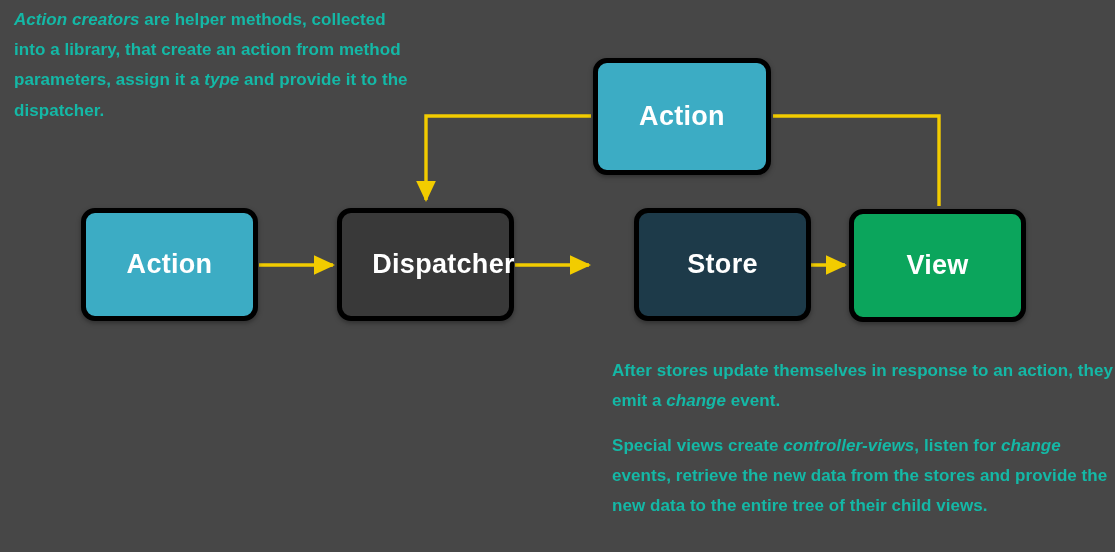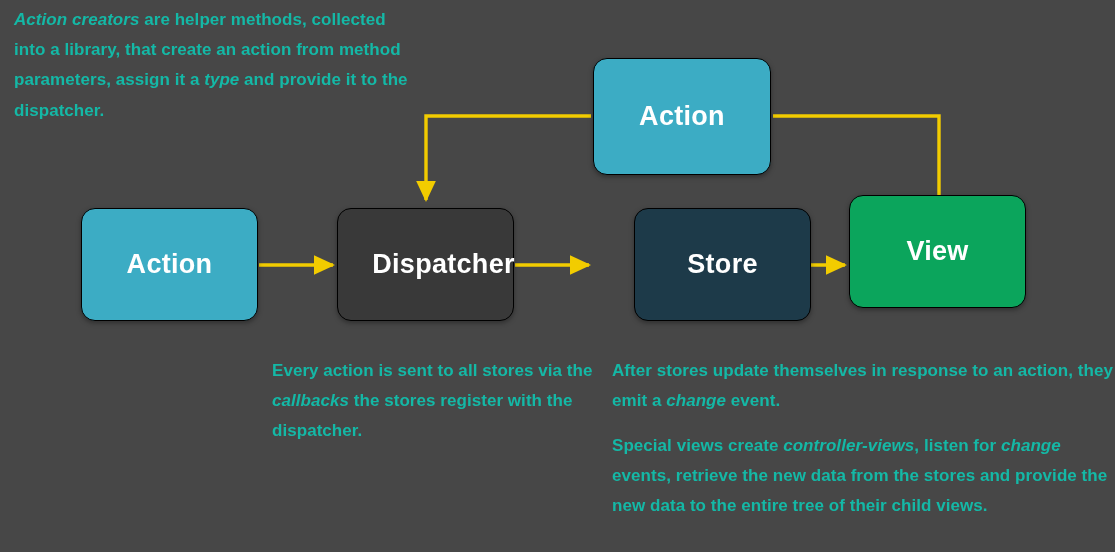--- a/index.html
+++ b/index.html
@@ -47,21 +47,21 @@
   #view-note {
     left: 612px;
     top: 431px;
     width: 512px;
   }
 
   
   .node {
     position: absolute;
     box-sizing: border-box;
-    border: 1px solid #000000;
+    border: 5px solid #000000;
     border-radius: 14px;
     display: flex;
     align-items: center;
     justify-content: center;
     color: #ffffff;
     font-size: 27px;
     font-weight: bold;
     letter-spacing: 0.3px;
     box-shadow: 0 2px 5px rgba(0,0,0,0.35);
     z-index: 4;
@@ -84,21 +84,21 @@
     background: #393939;
     padding-left: 36px;
   }
   #node-store {
     left: 593px; top: 208px;
     width: 177px; height: 113px;
     background: #1D3A49;
     margin-left: 41px;
   }
   #node-view {
-    left: 849px; top: 195px;
+    left: 849px; top: 209px;
     width: 177px; height: 113px;
     background: #0BA55C;
   }
 
   
   #connectors {
     position: absolute;
     left: 0; top: 0;
     width: 1115px;
     height: 552px;
@@ -155,21 +155,20 @@
   <div class="node" id="node-store">
     <span class="node-label">Store</span>
   </div>
 
   <div class="node" id="node-view">
     <span class="node-label">View</span>
   </div>
 
   <div class="para" id="intro-text"><em>Action creators</em><span> are helper methods, collected into a library, that create an action from method parameters, assign it a </span><em>type</em><span> and provide it to the dispatcher.</span></div>
 
-  <div class="para" id="dispatcher-note"><span>Every action is sent to all stores via the </span><em>callbacks</em><span> the stores register with the dispatcher.</span></div>
 
   <div class="para" id="store-note"><span>After stores update themselves in response to an action, they emit a </span><em>change</em><span> event.</span></div>
 
   <div class="para" id="view-note"><span>Special views create </span><em>controller-views</em><span>, listen for </span><em>change</em><span> events, retrieve the new data from the stores and provide the new data to the entire tree of their child views.</span></div>
 
   <div id="watermark"></div>
 
 </div>
 
 </body></html>

